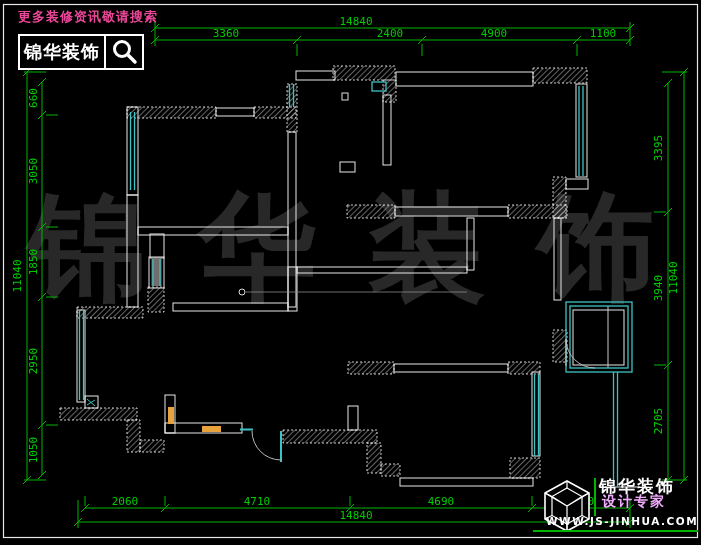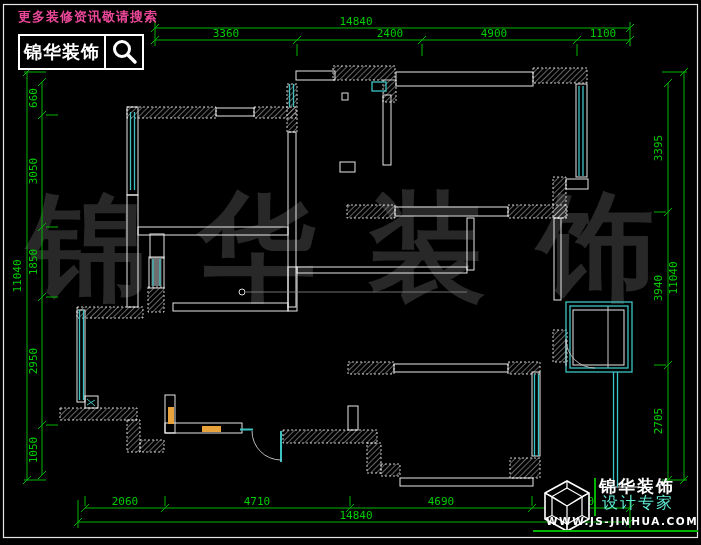--- a/index.html
+++ b/index.html
@@ -18,21 +18,21 @@
     border:2px solid #fff;display:flex;align-items:stretch;background:#000;}
   .brandbox .name{flex:0 0 84px;display:flex;align-items:center;justify-content:center;
     color:#fff;font-size:18px;font-weight:bold;letter-spacing:1px;font-family:"DejaVu Serif",serif;}
   .brandbox .mag{flex:1;border-left:2px solid #fff;display:flex;align-items:center;justify-content:center;}
   
   .footer{position:absolute;left:530px;top:474px;width:171px;height:66px;z-index:5;}
   .footer .cube{position:absolute;left:9px;top:4px;}
   .footer .vline{position:absolute;left:64px;top:4px;width:2px;height:38px;background:#00b400;}
   .footer .brand{position:absolute;left:69px;top:1px;color:#fff;font-size:17px;font-weight:bold;
     letter-spacing:2px;font-family:"DejaVu Serif",serif;white-space:nowrap;}
-  .footer .tagline{position:absolute;left:72px;top:19px;color:#5eead4;font-size:16px;font-weight:normal;
+  .footer .tagline{position:absolute;left:72px;top:19px;color:#f0abfc;font-size:14px;font-weight:bold;
     letter-spacing:2px;font-family:"DejaVu Serif",serif;white-space:nowrap;}
   .footer .site{position:absolute;left:16px;top:41px;color:#fff;font-size:10.5px;font-weight:bold;
     letter-spacing:1.5px;font-family:"DejaVu Sans",sans-serif;white-space:nowrap;}
   .footer .underline{position:absolute;left:3px;top:56px;width:165px;height:2px;background:#00b400;}
   
   text.dim{font-family:"DejaVu Sans Mono",monospace;font-size:11px;fill:#00cc00;}
 </style>
 </head>
 <body>
 

